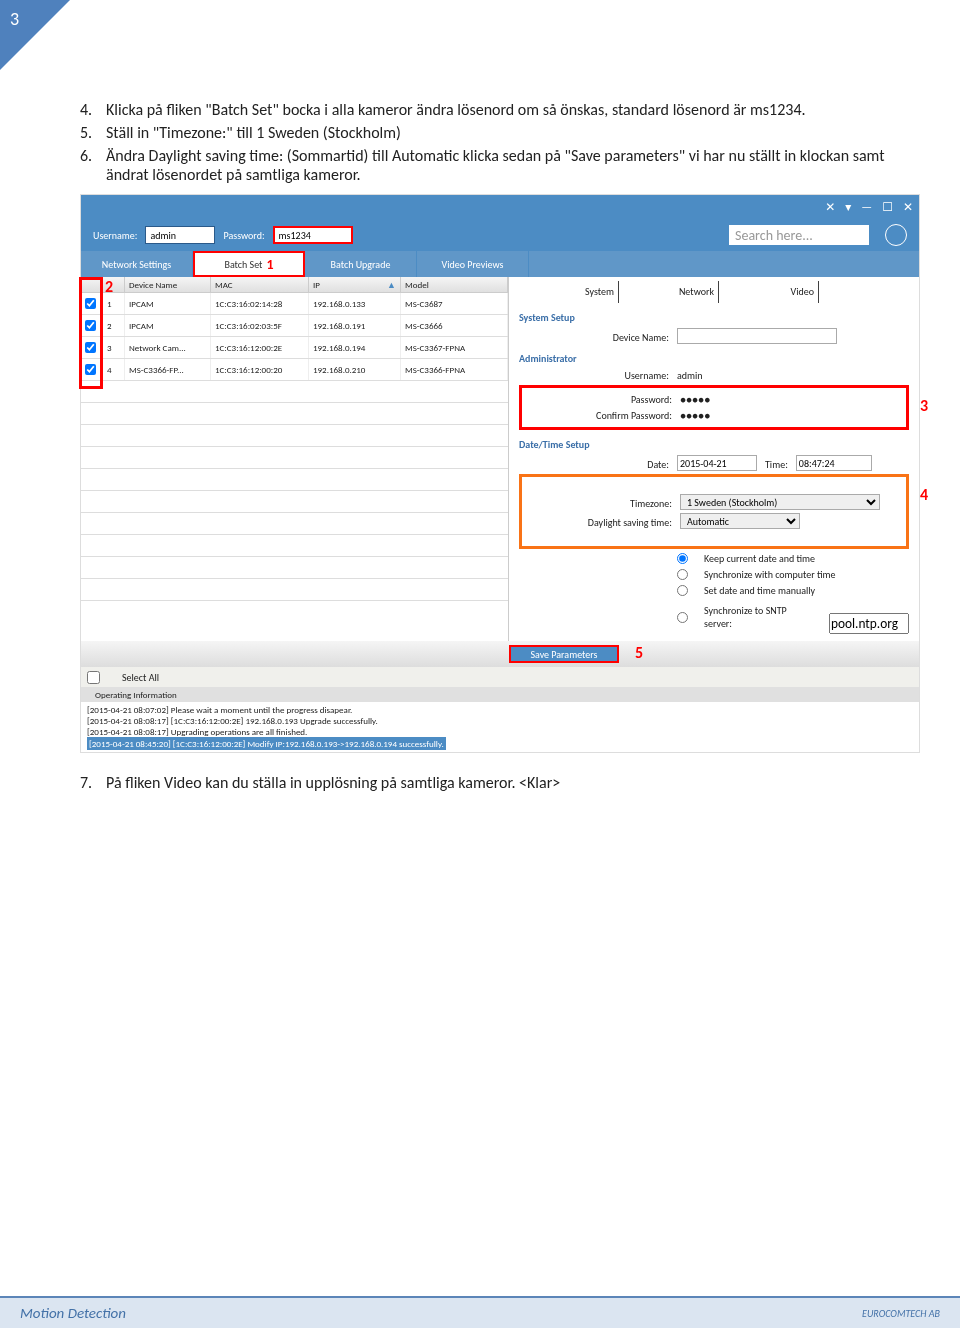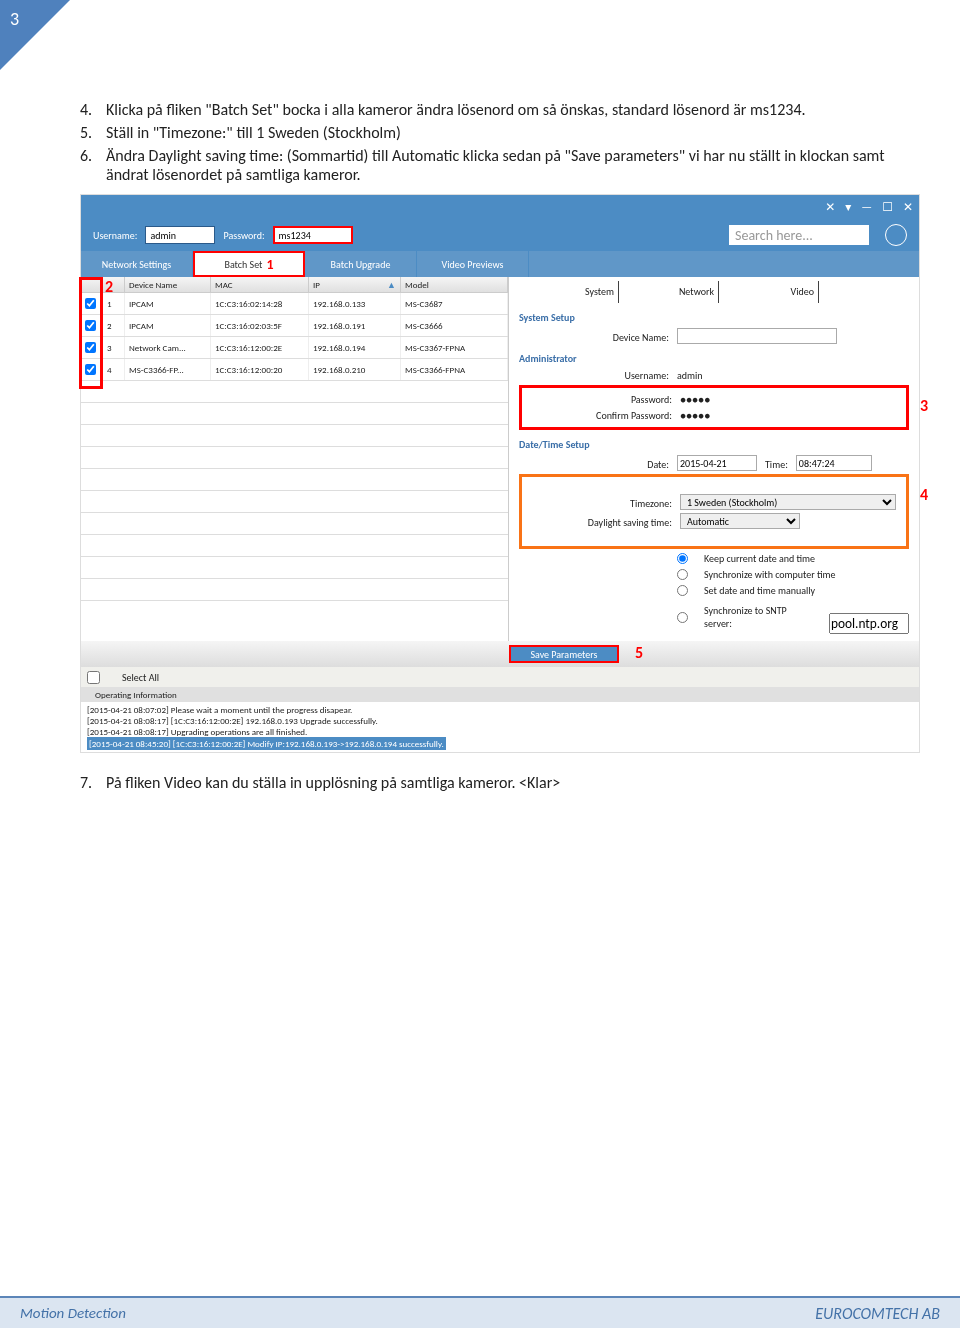--- a/index.html
+++ b/index.html
@@ -49,21 +49,21 @@
 .radio-row input[type=radio]{width:11px;height:11px}
 .red-annot{position:absolute;color:red;font-weight:bold;font-size:16px}
 .savebar{height:26px;background:linear-gradient(#f5f5f5,#ddd);display:flex;align-items:center;position:relative}
 .savebtn{width:110px;height:18px;background:#4c8cc4;color:#fff;font-size:10px;display:flex;align-items:center;justify-content:center;margin-left:428px;border:2px solid red}
 .selectall{height:20px;background:#f0f0ec;font-size:10px;display:flex;align-items:center;padding:0 6px;gap:22px}
 .opinfo{background:#e0e0e0;font-size:9px;padding:2px 14px}
 .loglines{font-size:9px;padding:2px 6px}
 .loglines .hl{background:#4c8cc4;color:#fff;padding:1px 2px;display:inline-block}
 .footer{position:absolute;bottom:0;left:0;right:0;height:32px;background:#dbe5f1;border-top:2px solid #5c85b8;display:flex;align-items:center;padding:0 20px}
 .footer .left-f{color:#4472a8;font-style:italic;font-size:15px}
-.footer .right-f{margin-left:auto;color:#4472a8;font-style:italic;font-size:16px}
+.footer .right-f{margin-left:auto;color:#4472a8;font-style:italic;font-size:10px}
 </style>
 </head>
 <body>
 
 <div class="page-num-box">
   <div class="page-num-triangle"></div>
   <div class="page-num">3</div>
 </div>
 
 <div class="content">
@@ -205,21 +205,21 @@
         <div class="section-title">Date/Time Setup</div>
         <div class="formrow">
             <span class="lbl">Date:</span>
             <input style="width: 80px;" value="2015-04-21">
             <span style="margin:0 8px">Time:</span>
             <input style="width: 76px;" value="08:47:24">
           </div>
         <div style="border:3px solid #f97316;padding:14px 0;position:relative">
           <div class="formrow">
               <span class="lbl">Timezone:</span>
-              <select style="width:216px"><option>1 Sweden (Stockholm)</option></select>
+              <select style="width:200px"><option>1 Sweden (Stockholm)</option></select>
             </div>
           <div class="formrow">
               <span class="lbl">Daylight saving time:</span>
               <select style="width:120px"><option>Automatic</option></select>
             </div>
           <span class="red-annot" style="top:8px;right:-22px">4</span>
         </div>
         <div class="radio-row">
             <input type="radio" checked="" style="">
             <span>Keep current date and time</span>

